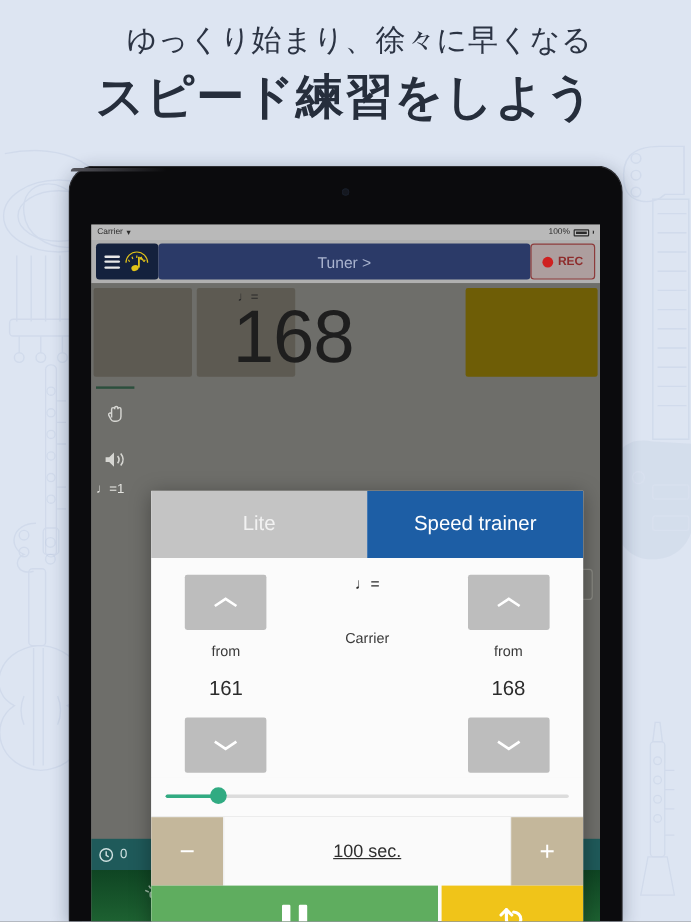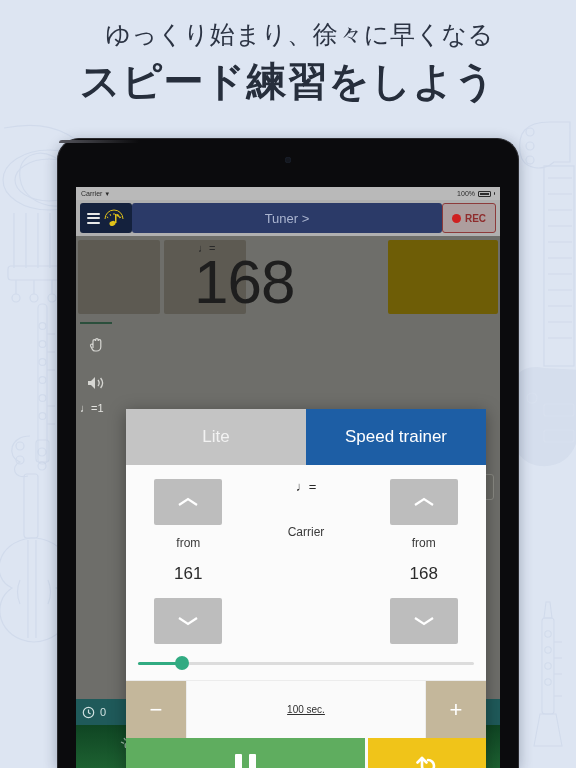--- a/index.html
+++ b/index.html
@@ -145,21 +145,21 @@
   .slider-wrap { padding:8px 12px 10px; background:#fbfbfb; }
   .slider { position:relative; height:14px; }
   .slider .track { position:absolute; left:0; right:0; top:6px; height:3px; background:#dcdcdc; border-radius:2px; }
   .slider .fill  { position:absolute; left:0; top:6px; height:3px; background:#31ab82; border-radius:2px; width:13%; }
   .slider .thumb { position:absolute; left:13%; top:0; margin-left:-7px; width:14px; height:14px; border-radius:50%; background:#31ab82; }
 
   .secrow { display:flex; height:58px; border-top:1px solid #ececec; }
   .secbtn { width:60px; background:#c4b79b; display:flex; align-items:center; justify-content:center;
             color:#fff; font-size:22px; cursor:pointer; }
   .secval { flex:1; background:#fafafa; border:1px solid #ededed; border-top:none; border-bottom:none;
-            display:flex; align-items:center; justify-content:center; font-size:10px; color:#2f2f2f;text-decoration:underline; }
+            display:flex; align-items:center; justify-content:center; font-size:15px; color:#2f2f2f;text-decoration:underline; }
 
   .actions { display:flex; height:60px; gap:3px; padding:0 0 3px; }
   .playbtn { flex:1; background:#5fad5f; display:flex; align-items:center; justify-content:center; cursor:pointer; }
   .pause-bars { display:flex; gap:7px; }
   .pause-bars i { display:block; width:7px; height:26px; background:#fff; border-radius:1px; }
   .resetbtn { width:118px; background:#f0c419; display:flex; align-items:center; justify-content:center; cursor:pointer; }
 </style>
 </head>
 <body>
 

